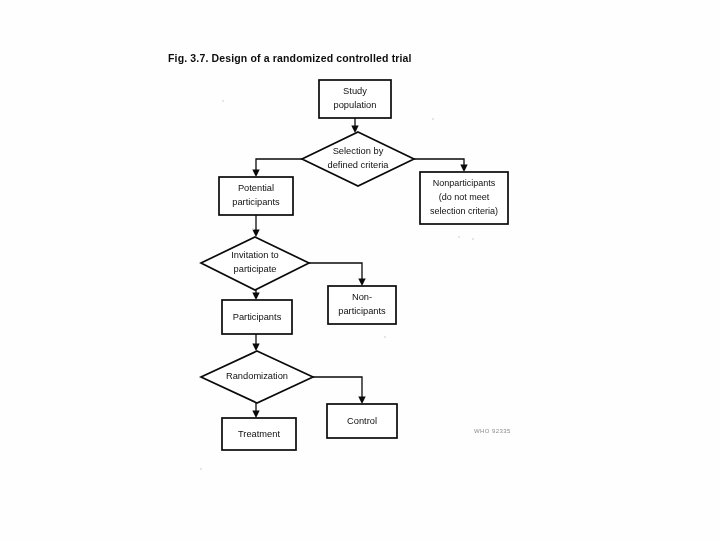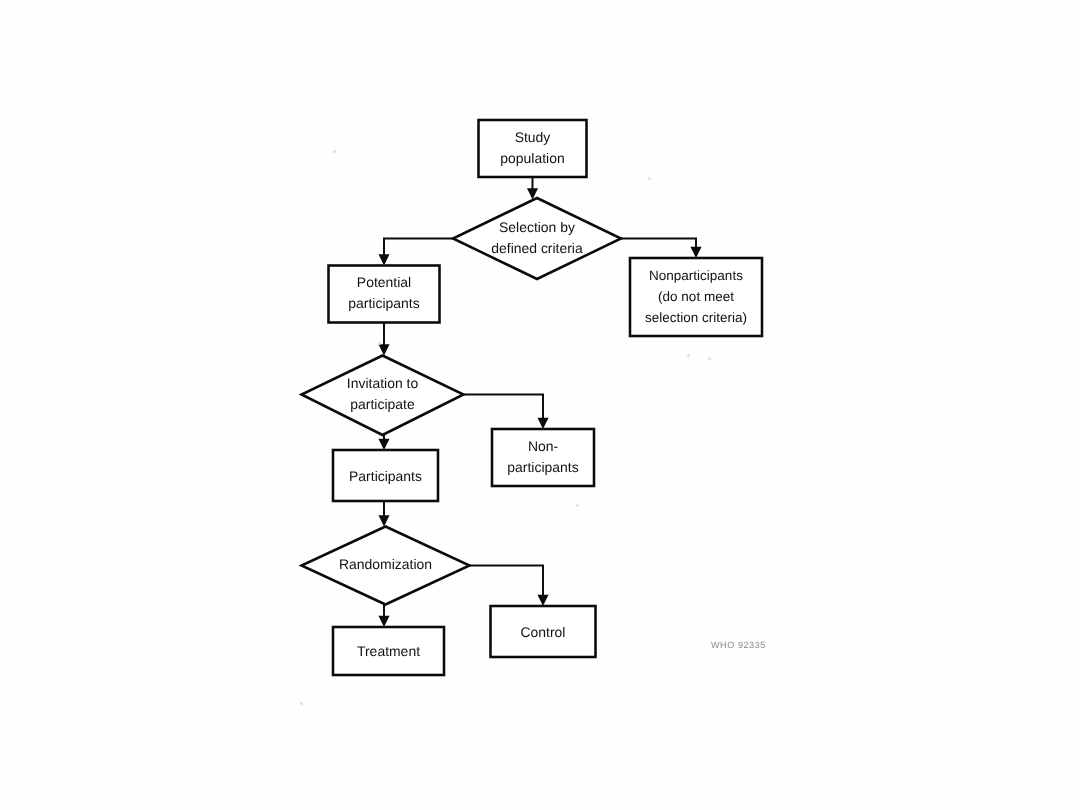--- a/index.html
+++ b/index.html
@@ -94,20 +94,21 @@
     position: absolute;
     background: #dedede;
     border-radius: 50%;
   }
 </style>
 </head>
 <body>
 
 <div id="figure-page">
 
+  <div id="figure-title">Fig. 3.7.  Design of a randomized controlled trial</div>
 
   <svg id="flowchart-canvas" viewBox="0 0 720 540" xmlns="http://www.w3.org/2000/svg">
 
     <g>
 
       <g>
         <line class="connector" x1="355" y1="118" x2="355" y2="128"></line>
         <polygon class="arrowhead" points="355,133 351.3,125.5 358.7,125.5"></polygon>
       </g>
 

